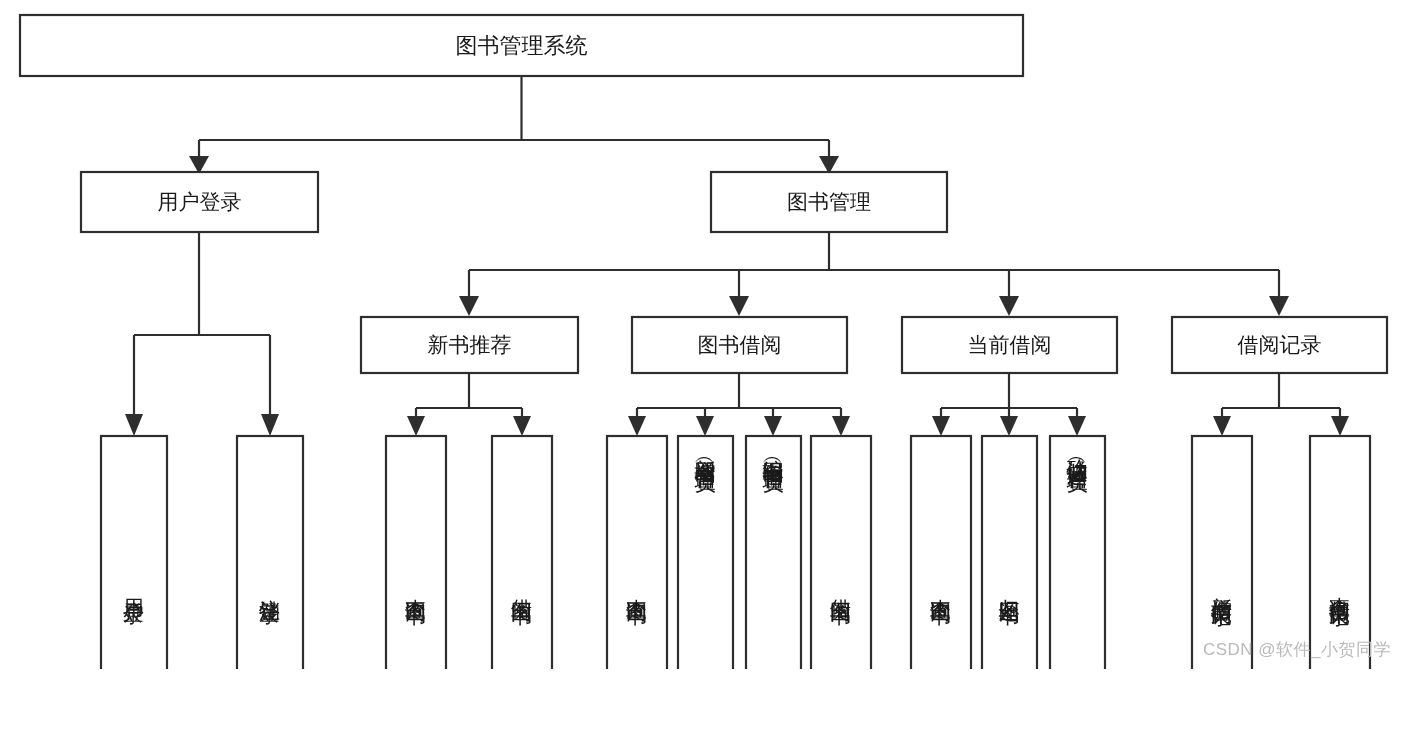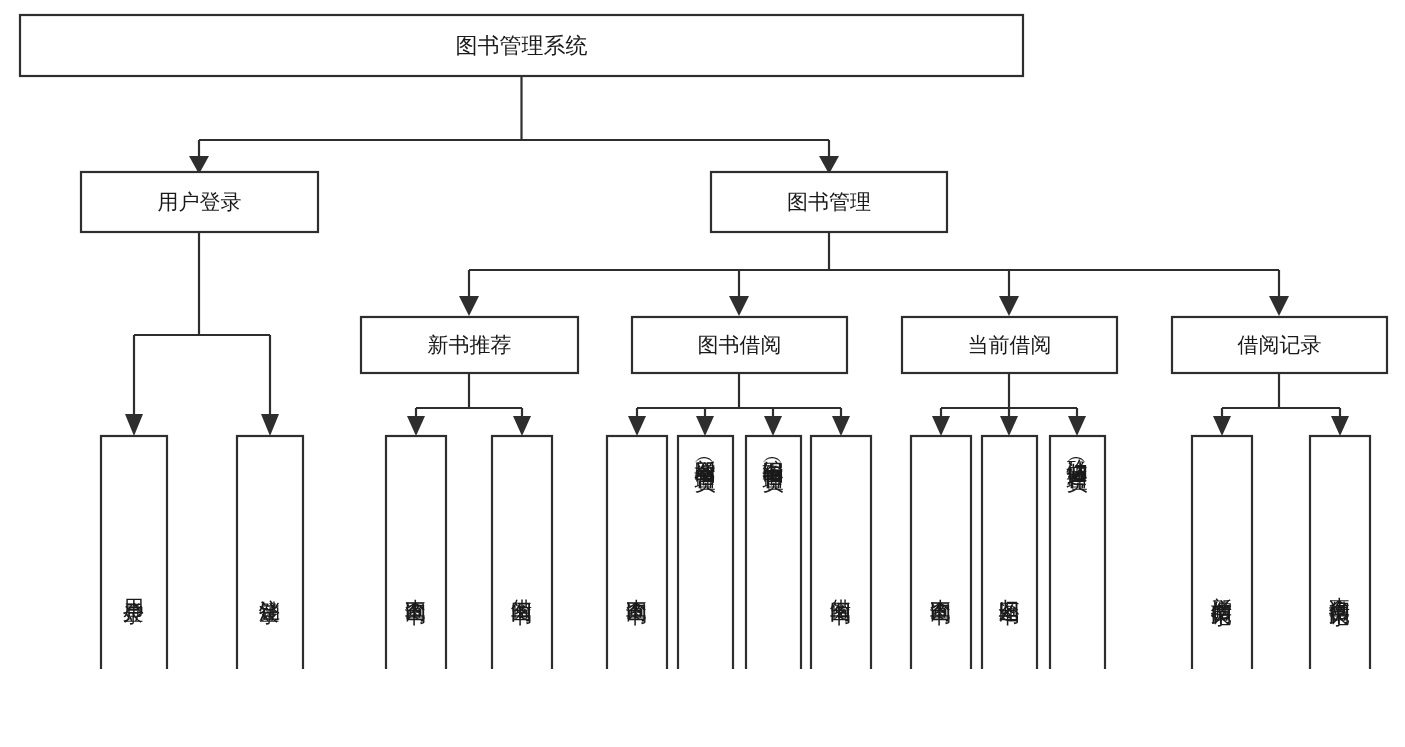--- a/index.html
+++ b/index.html
@@ -258,13 +258,14 @@
     <span class="vtext" style="margin-top:6px;">确认归还（管理员）</span>
   </div>
 
   <div class="vbox" style="left:1192px; top:436px; width:60px;  height:299px;">
     <span class="vtext">新增借阅记录</span>
   </div>
   <div class="vbox" style="left:1310px; top:436px; width:60px;  height:299px;">
     <span class="vtext">查询借阅记录</span>
   </div>
 
+  <div class="watermark">CSDN @软件_小贺同学</div>
 </div>
 
 </body></html>

